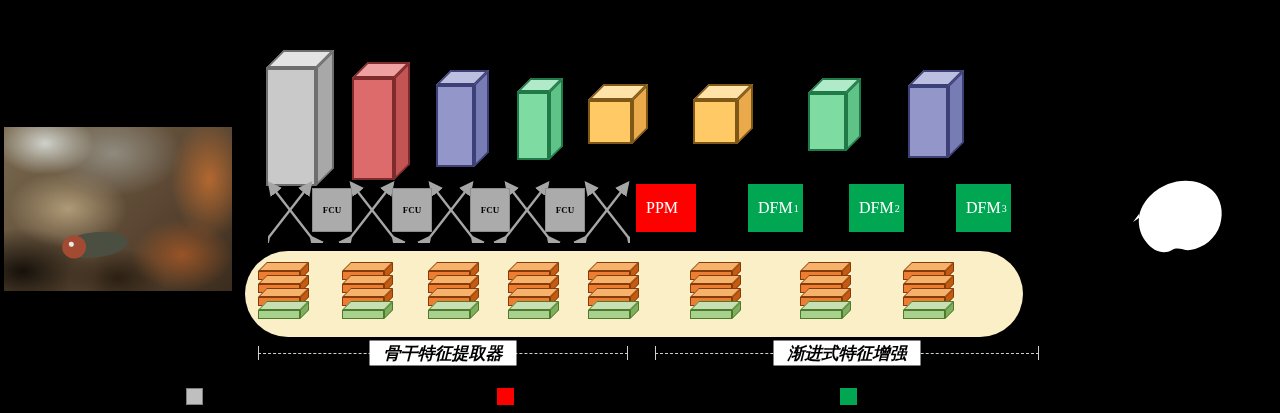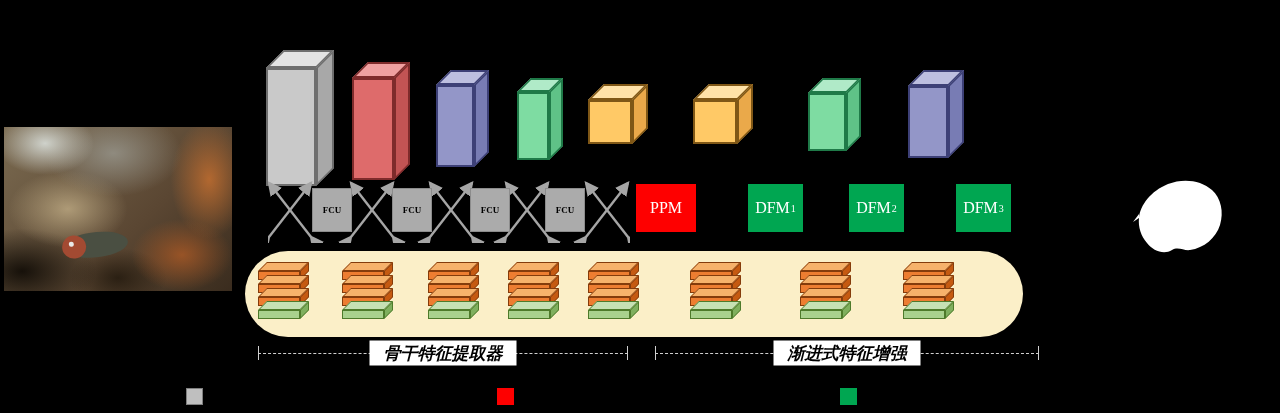--- a/index.html
+++ b/index.html
@@ -53,22 +53,22 @@
   .fcu{
     position:absolute; top:188px; width:40px; height:44px; background:#ABABAB;
     border:1px solid #8C8C8C; box-sizing:border-box;
     display:flex; align-items:center; justify-content:center;
     font:bold 9px "Liberation Serif", serif; color:#000;
   }
 
   
   .ppm, .dfm{
     position:absolute; top:184px; height:48px; box-sizing:border-box;
-    display:flex; align-items:center; justify-content:center;
-    color:#fff; font:16px "Liberation Serif", serif;
+    display:flex; align-items:center; justify-content:flex-start;
+    color:#fff; font:16px "Liberation Serif", serif;padding-left:10px;
   }
   .ppm{left:636px; width:60px;}
   .dfm{width:55px;}
   .dfm sup{font-size:10px; margin-left:1px;}
 
   
   .tray{
     position:absolute; left:245px; top:251px; width:778px; height:86px;
     background:#FBEFC8; border-radius:43px;
   }

